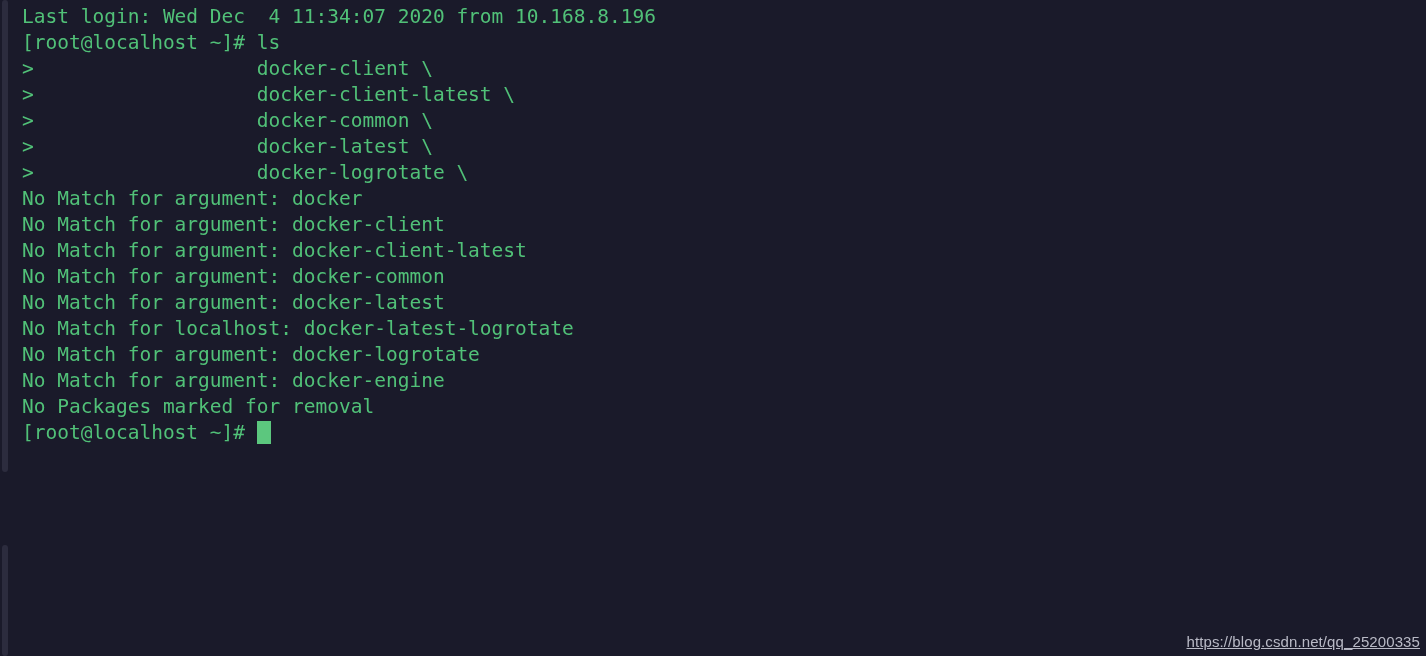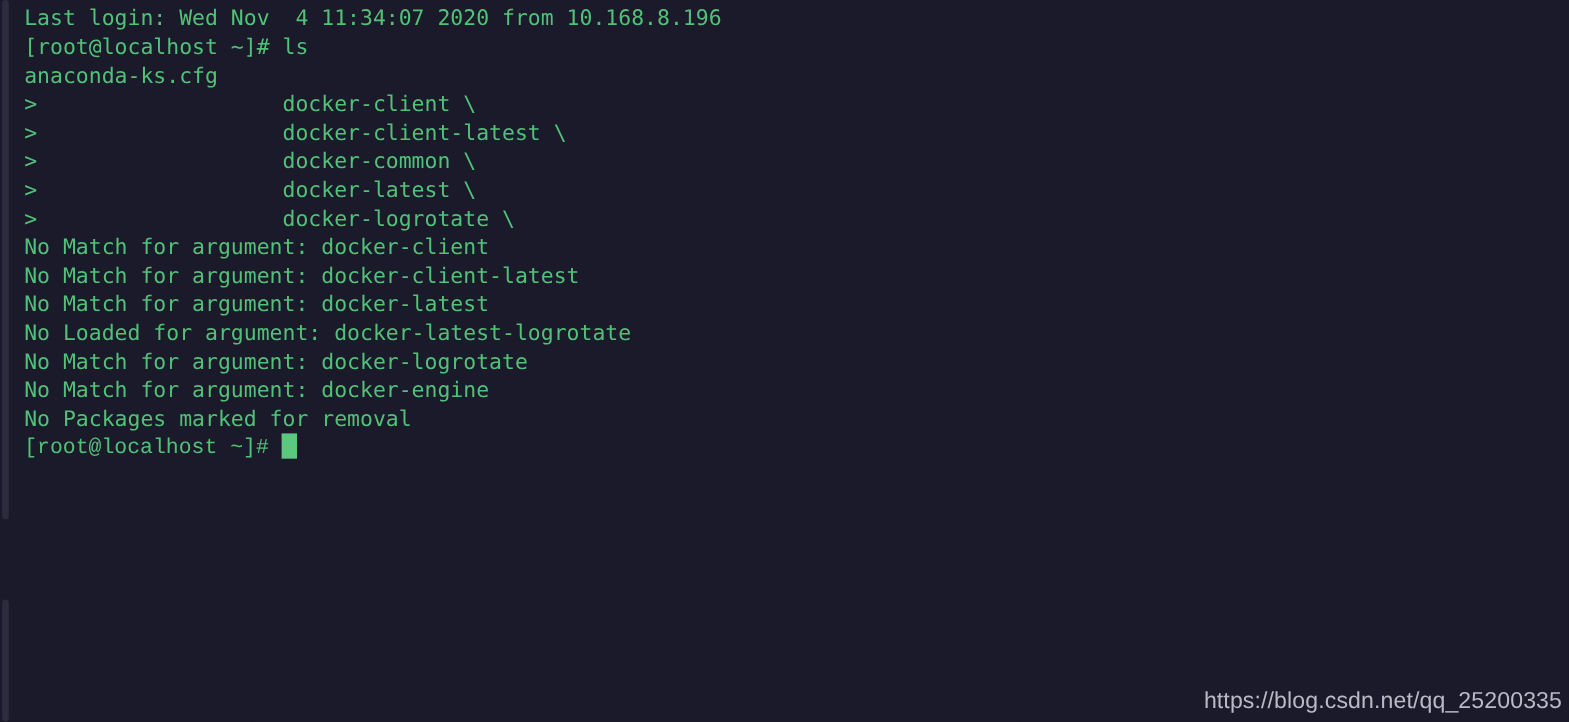--- a/index.html
+++ b/index.html
@@ -63,65 +63,66 @@
     line-height: 26px;
     font-size: 19.5px;
     letter-spacing: 0;
     color: #51c178;
     white-space: pre;
     font-family: "DejaVu Sans Mono", monospace;
   }
 
   .line.with-cursor {
     position: relative;
-    font-family: Liberation Mono, monospace;
   }
 
   #cursor {
     display: inline-block;
     width: 14px;
     height: 23px;
     background: #5cc77e;
     vertical-align: -5px;
   }
 
   #watermark {
     position: absolute;
     right: 6px;
     bottom: 6px;
     font-family: "Liberation Sans", sans-serif;
-    font-size: 21px;
+    font-size: 15px;
     color: #b9bac6;
     letter-spacing: 0.1px;
     white-space: pre;
+    text-decoration: underline;
   }
 </style>
 </head>
 <body>
 
 <div id="terminal">
 
   <div id="scrollbar-track">
     <div id="scrollbar-thumb-upper"></div>
     <div id="scrollbar-thumb-lower"></div>
   </div>
 
   <div id="console">
-    <div class="line">Last login: Wed Nov  4 11:34:07 2020 from 10.168.8.196</div>
+    <div class="line">Last login: Wed Dec  4 11:34:07 2020 from 10.168.8.196</div>
     <div class="line">[root@localhost ~]# ls</div>
-    <div class="line">anaconda-ks.cfg</div>
     <div class="line">&gt;                   docker-client \</div>
     <div class="line">&gt;                   docker-client-latest \</div>
     <div class="line">&gt;                   docker-common \</div>
     <div class="line">&gt;                   docker-latest \</div>
     <div class="line">&gt;                   docker-logrotate \</div>
+    <div class="line">No Match for argument: docker</div>
     <div class="line">No Match for argument: docker-client</div>
     <div class="line">No Match for argument: docker-client-latest</div>
+    <div class="line">No Match for argument: docker-common</div>
     <div class="line">No Match for argument: docker-latest</div>
-    <div class="line">No Loaded for argument: docker-latest-logrotate</div>
+    <div class="line">No Match for localhost: docker-latest-logrotate</div>
     <div class="line">No Match for argument: docker-logrotate</div>
     <div class="line">No Match for argument: docker-engine</div>
     <div class="line">No Packages marked for removal</div>
 
     <div class="line with-cursor"><span>[root@localhost ~]# </span><span id="cursor"></span></div>
   </div>
 
   <div id="watermark">https://blog.csdn.net/qq_25200335</div>
 
 </div>

